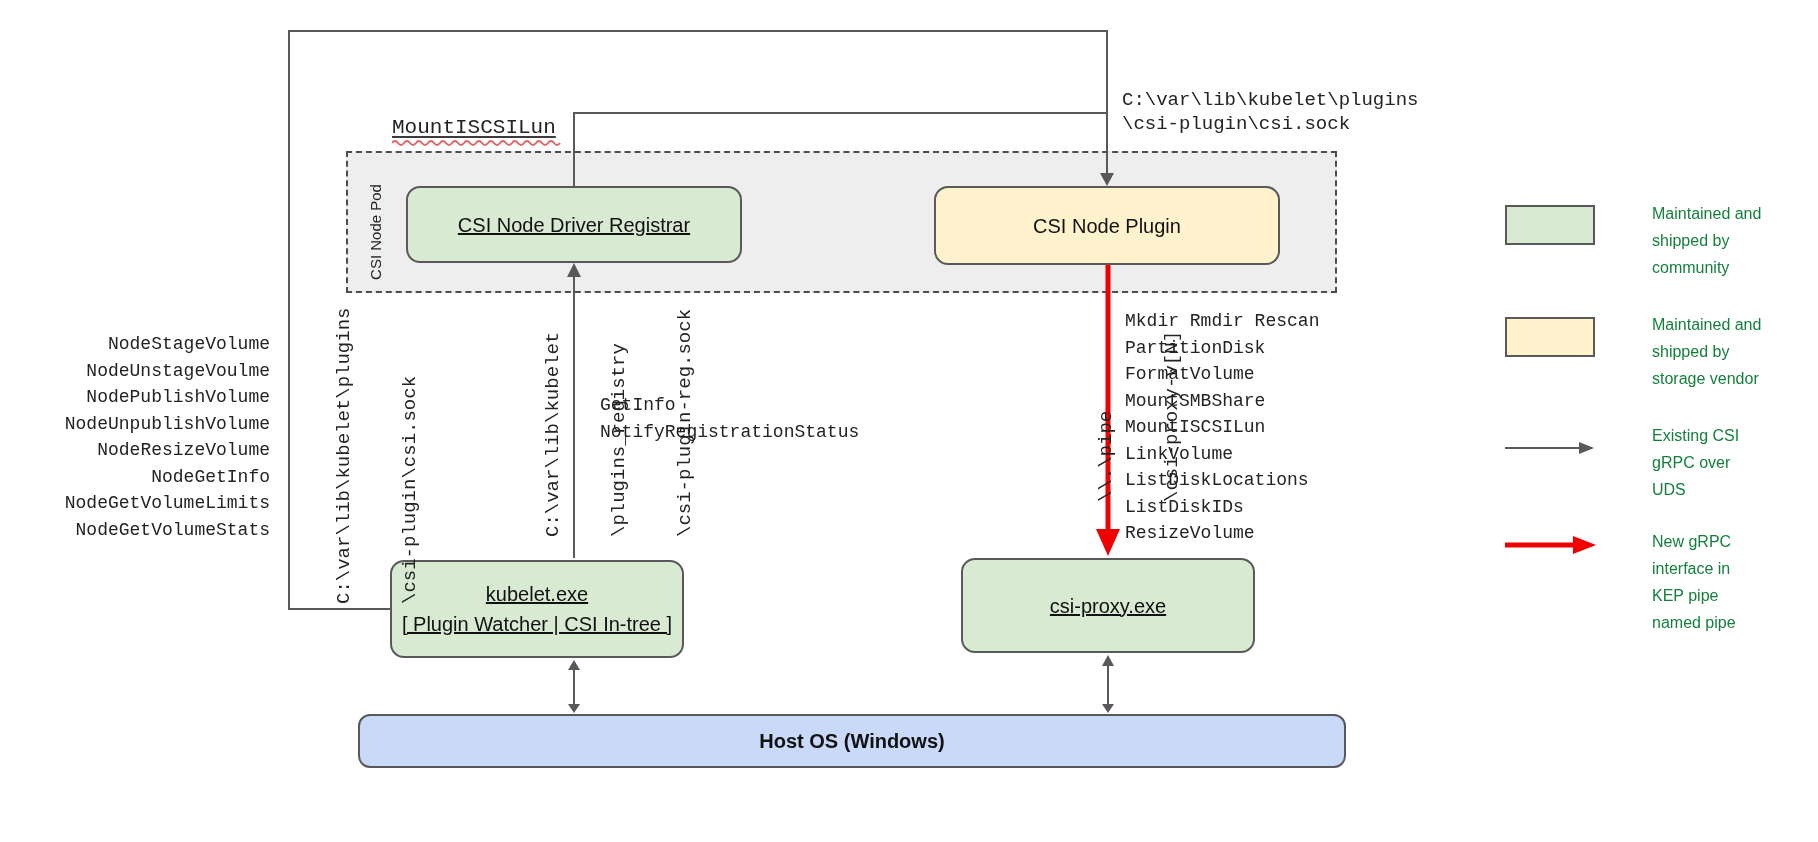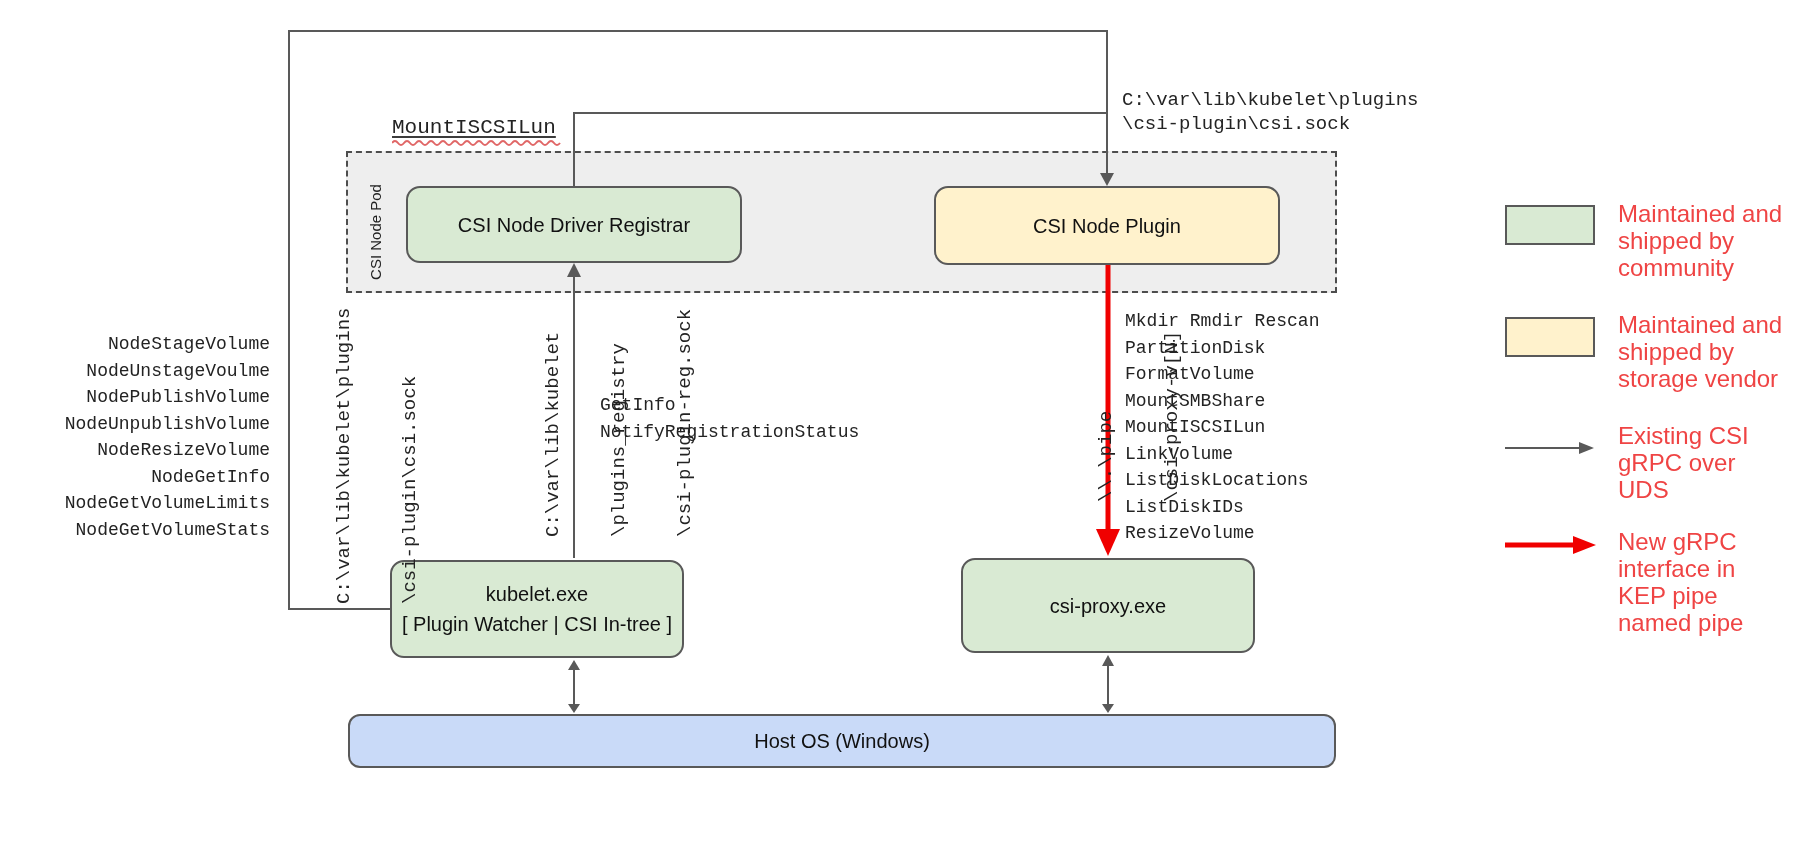--- a/index.html
+++ b/index.html
@@ -14,33 +14,33 @@
   .gline{stroke:var(--line);stroke-width:2;fill:none;}
   .ghead{fill:var(--line);stroke:none;}
   .rline{stroke:var(--red);stroke-width:5;fill:none;}
   .rhead{fill:var(--red);stroke:none;}
 
   .pod{left:346px;top:151px;width:991px;height:142px;z-index:1;
        background:var(--podgray);border:2px dashed #4d4d4d;box-sizing:border-box;}
   .node{z-index:3;box-sizing:border-box;border:2px solid var(--line);border-radius:14px;
         display:flex;flex-direction:column;align-items:center;justify-content:center;
         font-size:20px;color:#111;text-align:center;line-height:30px;}
-  .n-green{background:var(--green);}
+  .n-green{background:var(--green);text-decoration:underline;}
   .n-yellow{background:var(--yellow);}
   .n-blue{background:var(--blue);border-radius:12px;}
 
   .mono{font-family:"Liberation Mono","DejaVu Sans Mono",monospace;color:#232323;}
   .mlist{font-size:18px;line-height:26.5px;z-index:4;}
   .mpath{font-size:19px;line-height:24px;z-index:4;}
   .rot{transform:rotate(-90deg);transform-origin:center center;font-size:19px;line-height:22px;z-index:4;white-space:pre;}
   .podlabel{transform:rotate(-90deg);transform-origin:center center;font-size:15px;line-height:18px;
             color:#222;z-index:4;white-space:nowrap;text-align:center;}
   .gpi{font-size:21px;z-index:4;}
   .gpi span{text-decoration:underline;text-decoration-color:#3c3c3c;text-decoration-thickness:2px;text-underline-offset:3px;}
-  .legtext{font-size:24px;line-height:27px;z-index:4;color:#ef4444;}
+  .legtext{font-size:16px;line-height:27px;z-index:4;color:#15803d;margin-left:34px;}
   .swatch{width:90px;height:40px;border:2px solid var(--line);box-sizing:border-box;z-index:3;}
 </style>
 </head>
 <body>
 
 <div class="canvas">
 
   <div class="abs pod"></div>
   <div class="abs podlabel" style="left:326px;top:223px;width:100px;height:18px;">CSI Node Pod</div>
 
@@ -78,21 +78,21 @@
 
   <div class="abs node n-green" style="left:390px;top:560px;width:294px;height:98px;">
     <div>kubelet.exe</div>
     <div>[ Plugin Watcher | CSI In-tree ]</div>
   </div>
 
   <div class="abs node n-green" style="left:961px;top:558px;width:294px;height:95px;">
     <div>csi-proxy.exe</div>
   </div>
 
-  <div class="abs node n-blue" style="left:348px;top:714px;width:988px;height:54px;">
+  <div class="abs node n-blue" style="left:358px;top:714px;width:988px;height:54px;font-weight:bold;">
     <div>Host OS (Windows)</div>
   </div>
 
   <div class="abs mono gpi" style="left:392px;top:116px;">
     <span>MountISCSILun</span>
   </div>
   <svg class="abs" style="left:392px;top:139px;z-index:4;" width="170" height="8">
     <path d="M0 4 Q3 0 6 4 T12 4 T18 4 T24 4 T30 4 T36 4 T42 4 T48 4 T54 4 T60 4 T66 4 T72 4 T78 4 T84 4 T90 4 T96 4 T102 4 T108 4 T114 4 T120 4 T126 4 T132 4 T138 4 T144 4 T150 4 T156 4 T162 4 T168 4" stroke="#e06666" stroke-width="2" fill="none"></path>
   </svg>
 

